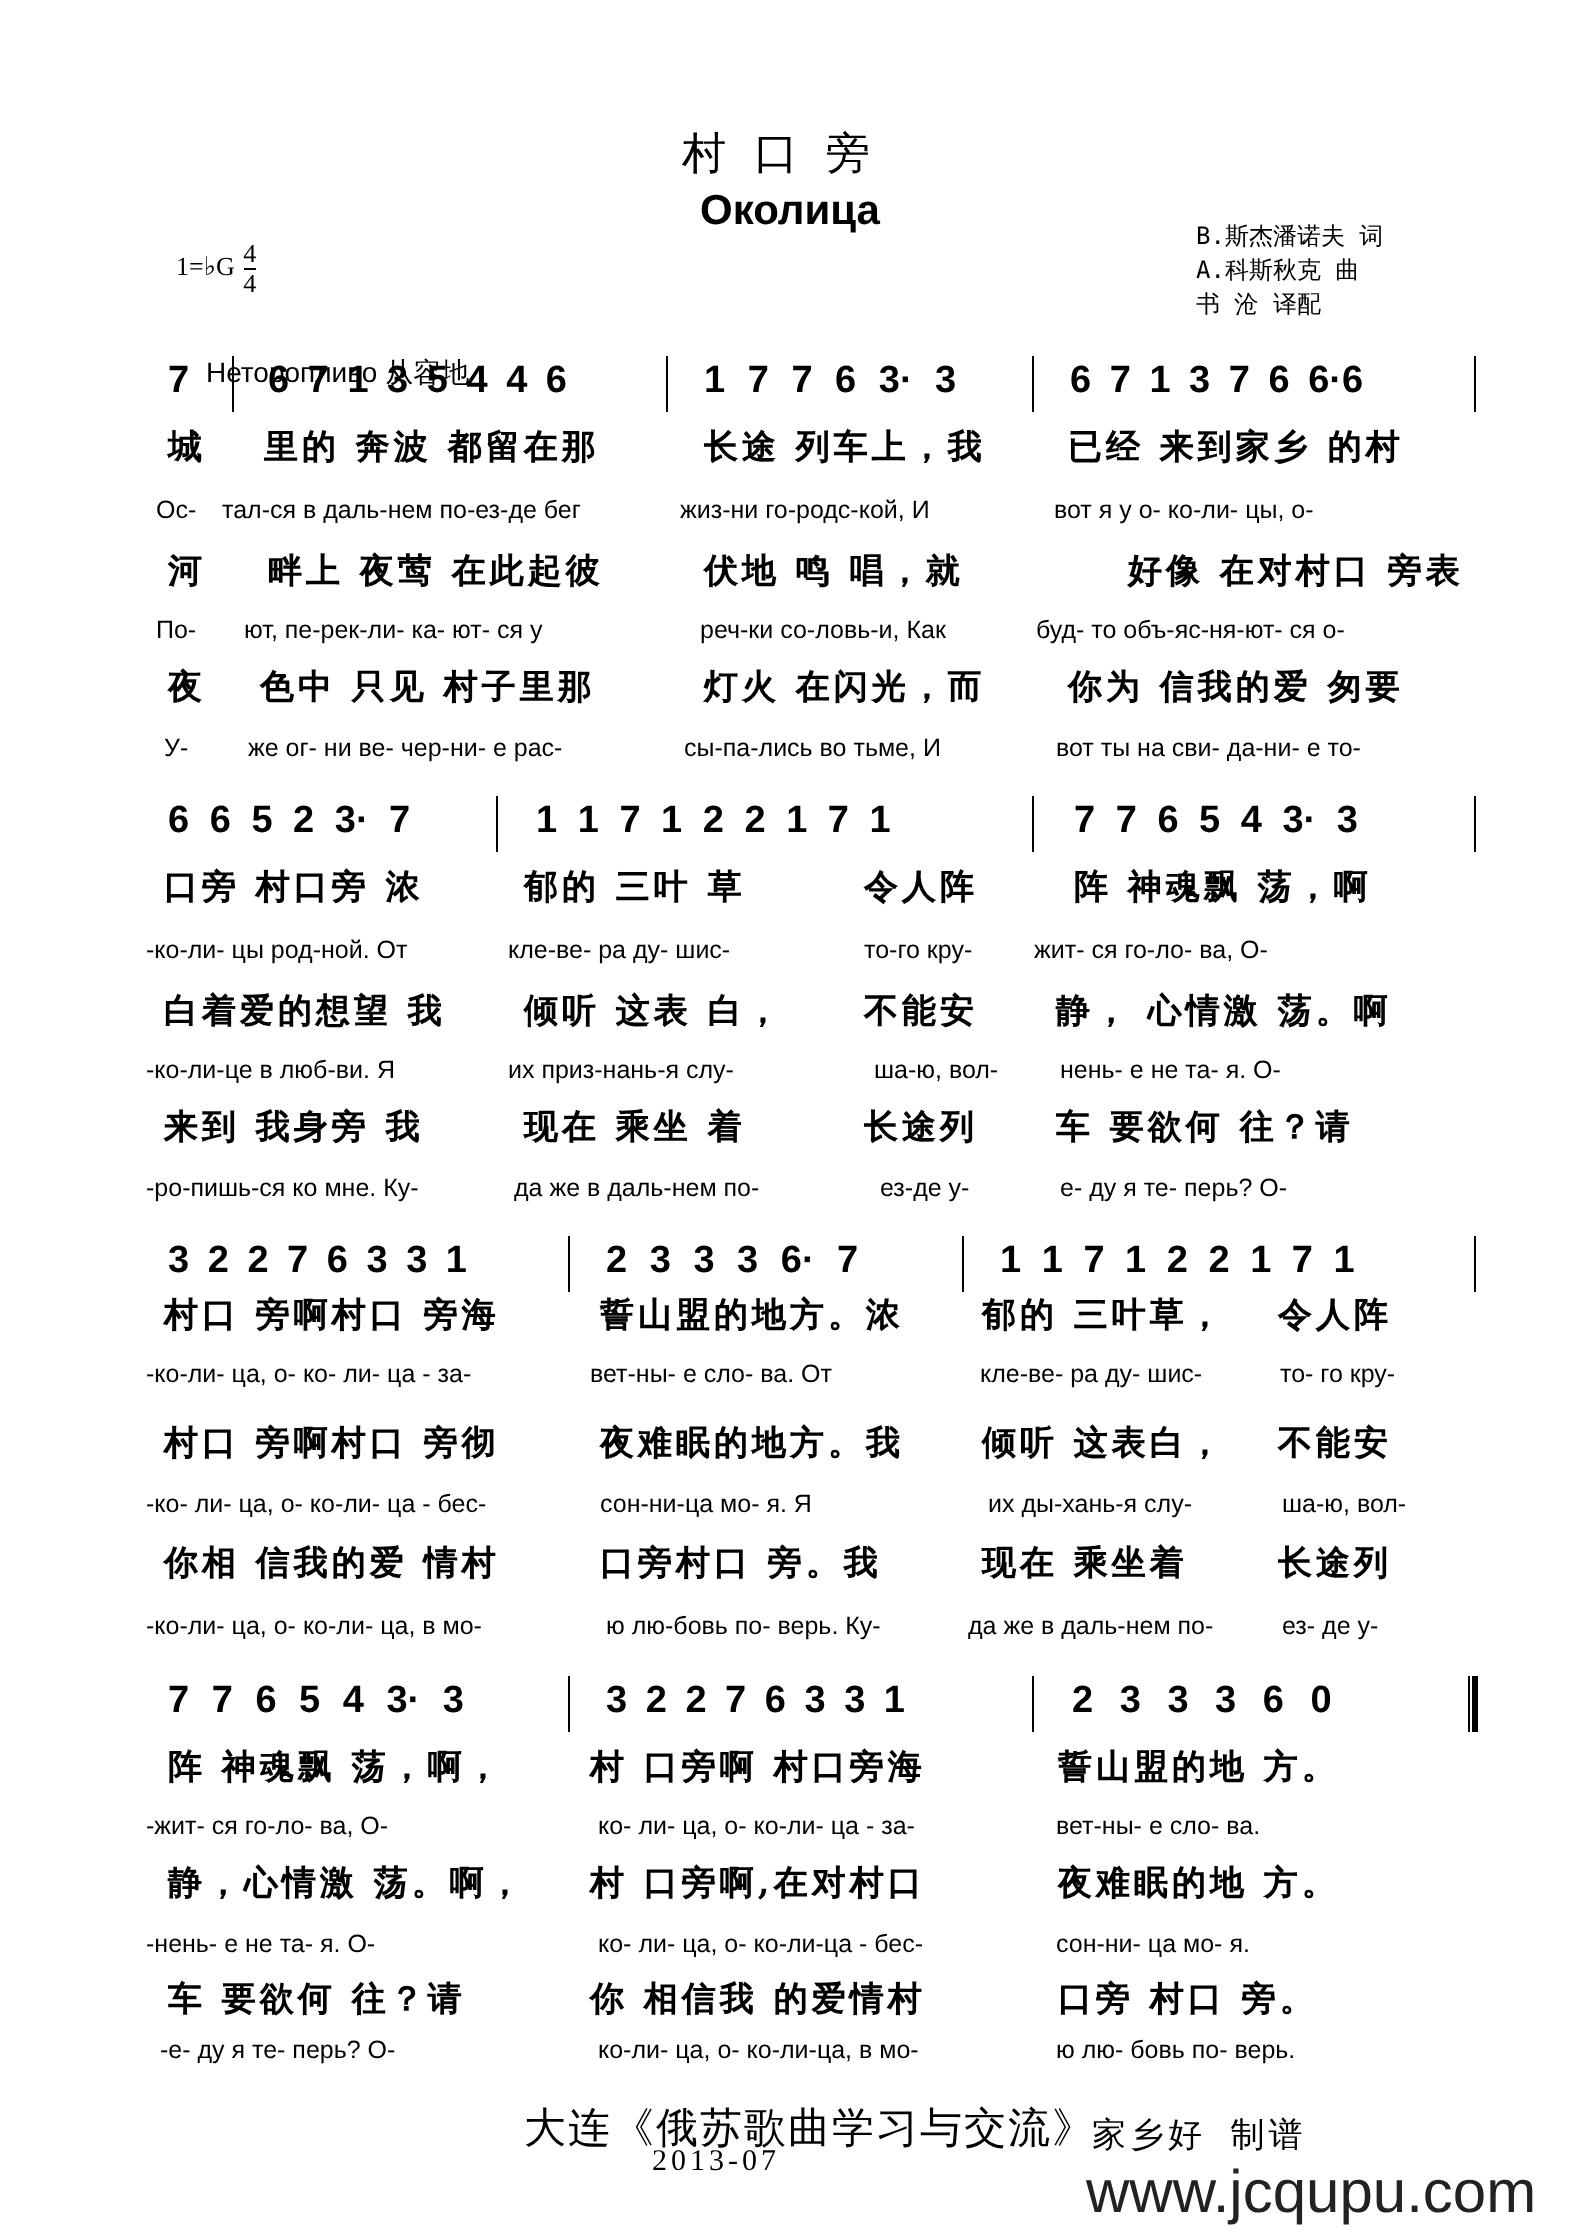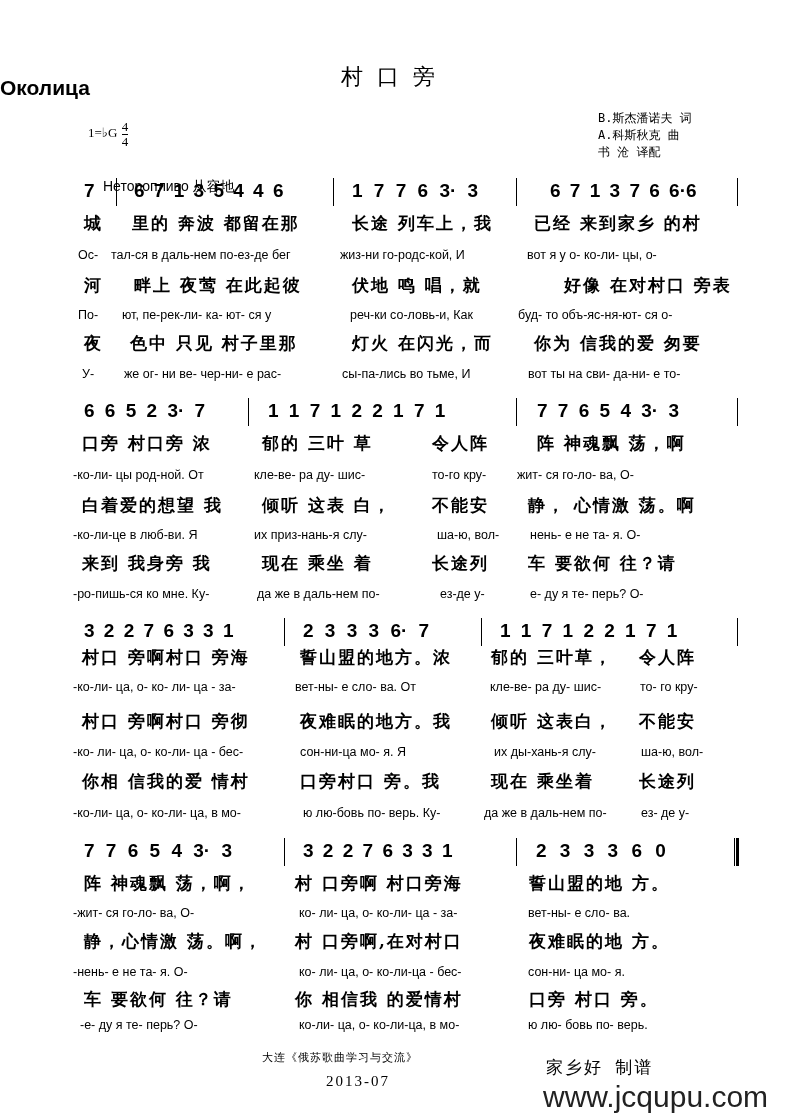--- a/index.html
+++ b/index.html
@@ -1,35 +1,35 @@
 <!DOCTYPE html>
 <html><head>
 <meta charset="utf-8">
 <style>
   html, body { margin:0; padding:0; background:#fff; }
   body { width:790px; height:1119px; position:relative; overflow:hidden; color:#000; font-family:"DejaVu Serif", serif; }
   .abs { position:absolute; white-space:nowrap; }
   .title-cn { left:0; width:790px; top:62px; text-align:center; font-size:22px; letter-spacing:14px; font-family:"DejaVu Serif", serif; }
-  .title-ru { left:0; width:790px; top:76px; font-size:21px; font-weight:bold; font-family:"Liberation Sans", sans-serif; }
+  .title-ru { left:0; width:790px; top:94px; text-align:center; font-size:21px; font-weight:bold; font-family:"Liberation Sans", sans-serif; }
   .key { left:88px; top:120px; font-size:13px; font-family:"Liberation Serif", serif; }
   .key .frac { display:inline-block; vertical-align:middle; text-align:center; line-height:14px; margin-left:1px; }
   .key .frac span { display:block; }
   .key .frac .num { border-bottom:1px solid #000; }
   .tempo { left:103px; top:154px; font-size:14px; font-family:Liberation Sans, sans-serif;margin-top:24px; }
   .credits { left:598px; top:110px; font-size:12px; line-height:17px; font-family:"DejaVu Sans Mono", monospace; }
   .staff { position:absolute; left:0; width:790px; }
   .notes { position:absolute; left:0; top:0; height:34px; width:790px; }
   .bar { position:absolute; top:0; width:1px; height:28px; background:#000; }
   .bar.final { width:4px; border-left:1px solid #000; background:none; box-shadow:inset -3px 0 0 #000; }
   .note { position:absolute; top:2px; font-family:"Liberation Sans", sans-serif; font-weight:bold; font-size:19px; }
   .lyr { position:absolute; left:0; width:790px; }
   .cn { font-size:17px; font-family:"DejaVu Serif", serif; font-weight:bold; letter-spacing:2px; }
   .ru { font-size:12.5px; font-family:"Liberation Sans", sans-serif; }
   .seg { position:absolute; white-space:nowrap; }
-  .footer1 { left:262px; top:1050px; font-size:11px; font-family:"DejaVu Serif", serif; letter-spacing:1px; }
+  .footer1 { left:262px; top:1050px; font-size:21px; font-family:"DejaVu Serif", serif; letter-spacing:1px; }
   .footer2 { left:326px; top:1073px; font-size:15px; font-family:"Liberation Serif", serif; letter-spacing:2px; }
   .footer3 { left:546px; top:1056px; font-size:17px; font-family:Liberation Mono, monospace; letter-spacing:2px; }
   .watermark { left:543px; top:1080px; font-size:30px; color:#222; font-family:"Liberation Sans", sans-serif; }
 </style>
 </head>
 <body>
 
 <div class="abs title-cn">村口旁</div>
 <div class="abs title-ru">Околица</div>
 
@@ -49,21 +49,21 @@
 </div>
 
 <div class="staff" style="top:178px;">
   <div class="notes">
     <span class="note" style="left:84px;">7</span>
     <span class="bar" style="left:116px;"></span>
     <span class="note" style="left:134px;word-spacing:4px;">6 7 1 3 5 4 4 6</span>
     <span class="bar" style="left:333px;"></span>
     <span class="note" style="left:352px;word-spacing:6px;">1 7 7 6 3· 3</span>
     <span class="bar" style="left:516px;"></span>
-    <span class="note" style="left:535px;word-spacing:4px;margin-left:15px;">6 7 1 3 7 6 6·6</span>
+    <span class="note" style="left:535px;word-spacing:4px;">6 7 1 3 7 6 6·6</span>
     <span class="bar" style="left:737px;"></span>
   </div>
   <div class="lyr cn" style="top:34px;">
       <span class="seg" style="left:84px">城</span>
       <span class="seg" style="left:132px">里的 奔波 都留在那</span>
       <span class="seg" style="left:352px">长途 列车上，我</span>
       <span class="seg" style="left:534px">已经 来到家乡 的村</span>
     </div>
   <div class="lyr ru" style="top:70px;">
       <span class="seg" style="left:78px">Ос-</span>

